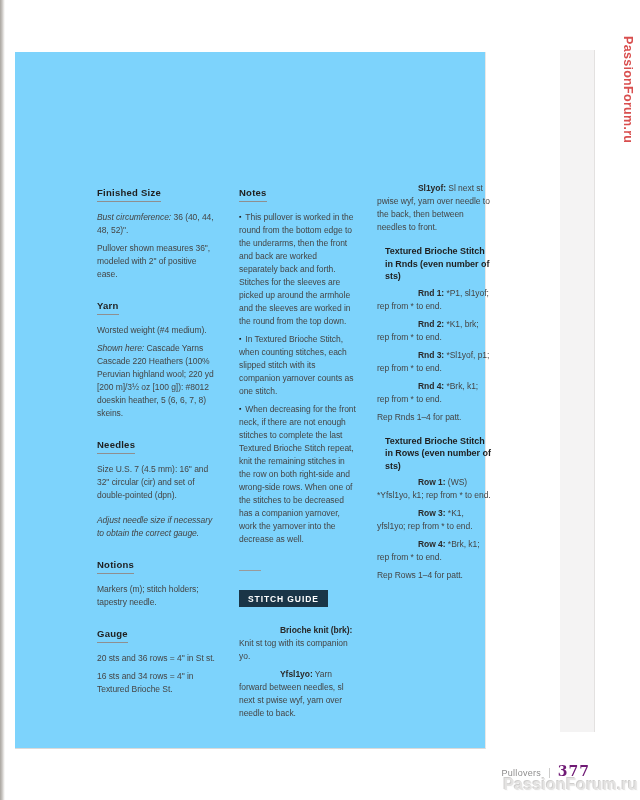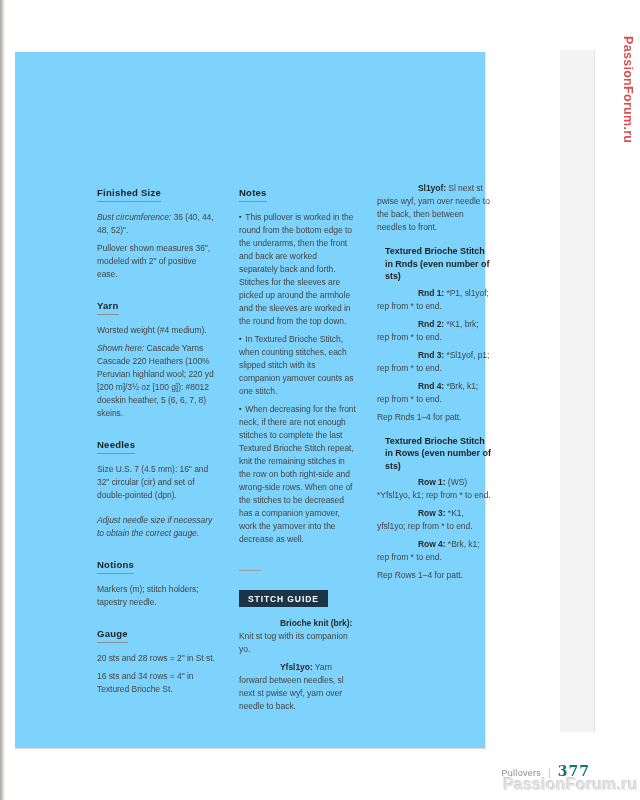--- a/index.html
+++ b/index.html
@@ -35,36 +35,36 @@
     margin:0 0 5px 0;font-size:8.5px;line-height:13px;color:#454545;
     letter-spacing:-.05px;
   }
   .para.italic{font-style:italic;margin-top:12px;}
   .lead-i{font-style:italic;}
   .lead-b{font-weight:bold;color:#2a2a2a;margin-left:41px;}
   .bullet-glyph{font-size:7px;color:#1f1f1f;margin-right:2px;position:relative;top:-1px;}
   .divider{width:22px;border-top:1px solid #9a9a9a;margin:24px 0 17px 0;}
   .guide-box{
     display:inline-block;background:#1a3547;color:#ffffff;font-size:8.5px;
-    font-weight:bold;letter-spacing:.9px;padding:4px 9px 3px 9px;margin:0 0 10px 0;
+    font-weight:bold;letter-spacing:.9px;padding:4px 9px 3px 9px;margin:0 0 17px 0;
   }
   .sub-head{
     font-size:9px;font-weight:bold;color:#1f1f1f;line-height:12.5px;
     margin:11px 0 4px 8px;letter-spacing:-.05px;
   }
   .col .sub-head:first-child{margin-top:0;}
 
   .footer{
     position:absolute;top:763px;right:50px;display:flex;align-items:baseline;gap:7px;
   }
   .footer-section{font-size:9px;color:#8e8d8d;letter-spacing:.3px;}
   .footer-sep{color:#c3c2c1;font-size:10px;}
   .footer-page{
     font-family:"DejaVu Serif","Liberation Serif",serif;
-    font-size:14px;font-weight:bold;color:#0f766e;letter-spacing:1px;
+    font-size:14px;font-weight:bold;color:#701a75;letter-spacing:1px;
   }
   .wm-bottom{
     position:absolute;top:776px;right:2px;
     font-size:16px;font-weight:bold;letter-spacing:.2px;color:#e4e3e2;
     text-shadow:-1px -1px 0 #cfcecd,1px 1px 0 #fbfbfb;
   }
   .wm-top{
     position:absolute;left:621px;top:36px;
     writing-mode:vertical-rl;text-orientation:mixed;
     font-size:12.5px;font-weight:bold;color:#d94f4f;letter-spacing:.3px;
@@ -82,21 +82,21 @@
       <p class="para">Pullover shown measures 36", modeled with 2" of positive ease.</p>
       <div class="sec-head"><span class="sec-head-text">Yarn</span></div>
       <p class="para">Worsted weight (#4 medium).</p>
       <p class="para"><span class="lead-i">Shown here:</span> Cascade Yarns Cascade 220 Heathers (100% Peruvian highland wool; 220 yd [200 m]/3½ oz [100 g]): #8012 doeskin heather, 5 (6, 6, 7, 8) skeins.</p>
       <div class="sec-head"><span class="sec-head-text">Needles</span></div>
       <p class="para">Size U.S. 7 (4.5 mm): 16" and 32" circular (cir) and set of double-pointed (dpn).</p>
       <p class="para italic">Adjust needle size if necessary to obtain the correct gauge.</p>
       <div class="sec-head"><span class="sec-head-text">Notions</span></div>
       <p class="para">Markers (m); stitch holders; tapestry needle.</p>
       <div class="sec-head"><span class="sec-head-text">Gauge</span></div>
-      <p class="para">20 sts and 28 rows = 2" in St st.</p>
+      <p class="para">20 sts and 36 rows = 4" in St st.</p>
       <p class="para">16 sts and 34 rows = 4" in Textured Brioche St.</p>
     </div>
   <div class="col col-2"><div class="sec-head"><span class="sec-head-text">Notes</span></div><p class="para"><span class="bullet-glyph">▪ </span>This pullover is worked in the round from the bottom edge to the underarms, then the front and back are worked separately back and forth. Stitches for the sleeves are picked up around the armhole and the sleeves are worked in the round from the top down.</p><p class="para"><span class="bullet-glyph">▪ </span>In Textured Brioche Stitch, when counting stitches, each slipped stitch with its companion yarnover counts as one stitch.</p><p class="para"><span class="bullet-glyph">▪ </span>When decreasing for the front neck, if there are not enough stitches to complete the last Textured Brioche Stitch repeat, knit the remaining stitches in the row on both right-side and wrong-side rows. When one of the stitches to be decreased has a companion yarnover, work the yarnover into the decrease as well.</p><div class="divider"></div><div class="guide-box">STITCH GUIDE</div><p class="para"><span class="lead-b">Brioche knit (brk):</span> Knit st tog with its companion yo.</p><p class="para"><span class="lead-b">Yfsl1yo:</span> Yarn forward between needles, sl next st pwise wyf, yarn over needle to back.</p></div>
   <div class="col col-3">
       <p class="para"><span class="lead-b">Sl1yof:</span> Sl next st pwise wyf, yarn over needle to the back, then between needles to front.</p>
       <div class="sub-head">Textured Brioche Stitch in Rnds (even number of sts)</div>
       <p class="para"><span class="lead-b">Rnd 1:</span> *P1, sl1yof; rep from * to end.</p>
       <p class="para"><span class="lead-b">Rnd 2:</span> *K1, brk; rep from * to end.</p>
       <p class="para"><span class="lead-b">Rnd 3:</span> *Sl1yof, p1; rep from * to end.</p>
       <p class="para"><span class="lead-b">Rnd 4:</span> *Brk, k1; rep from * to end.</p>

